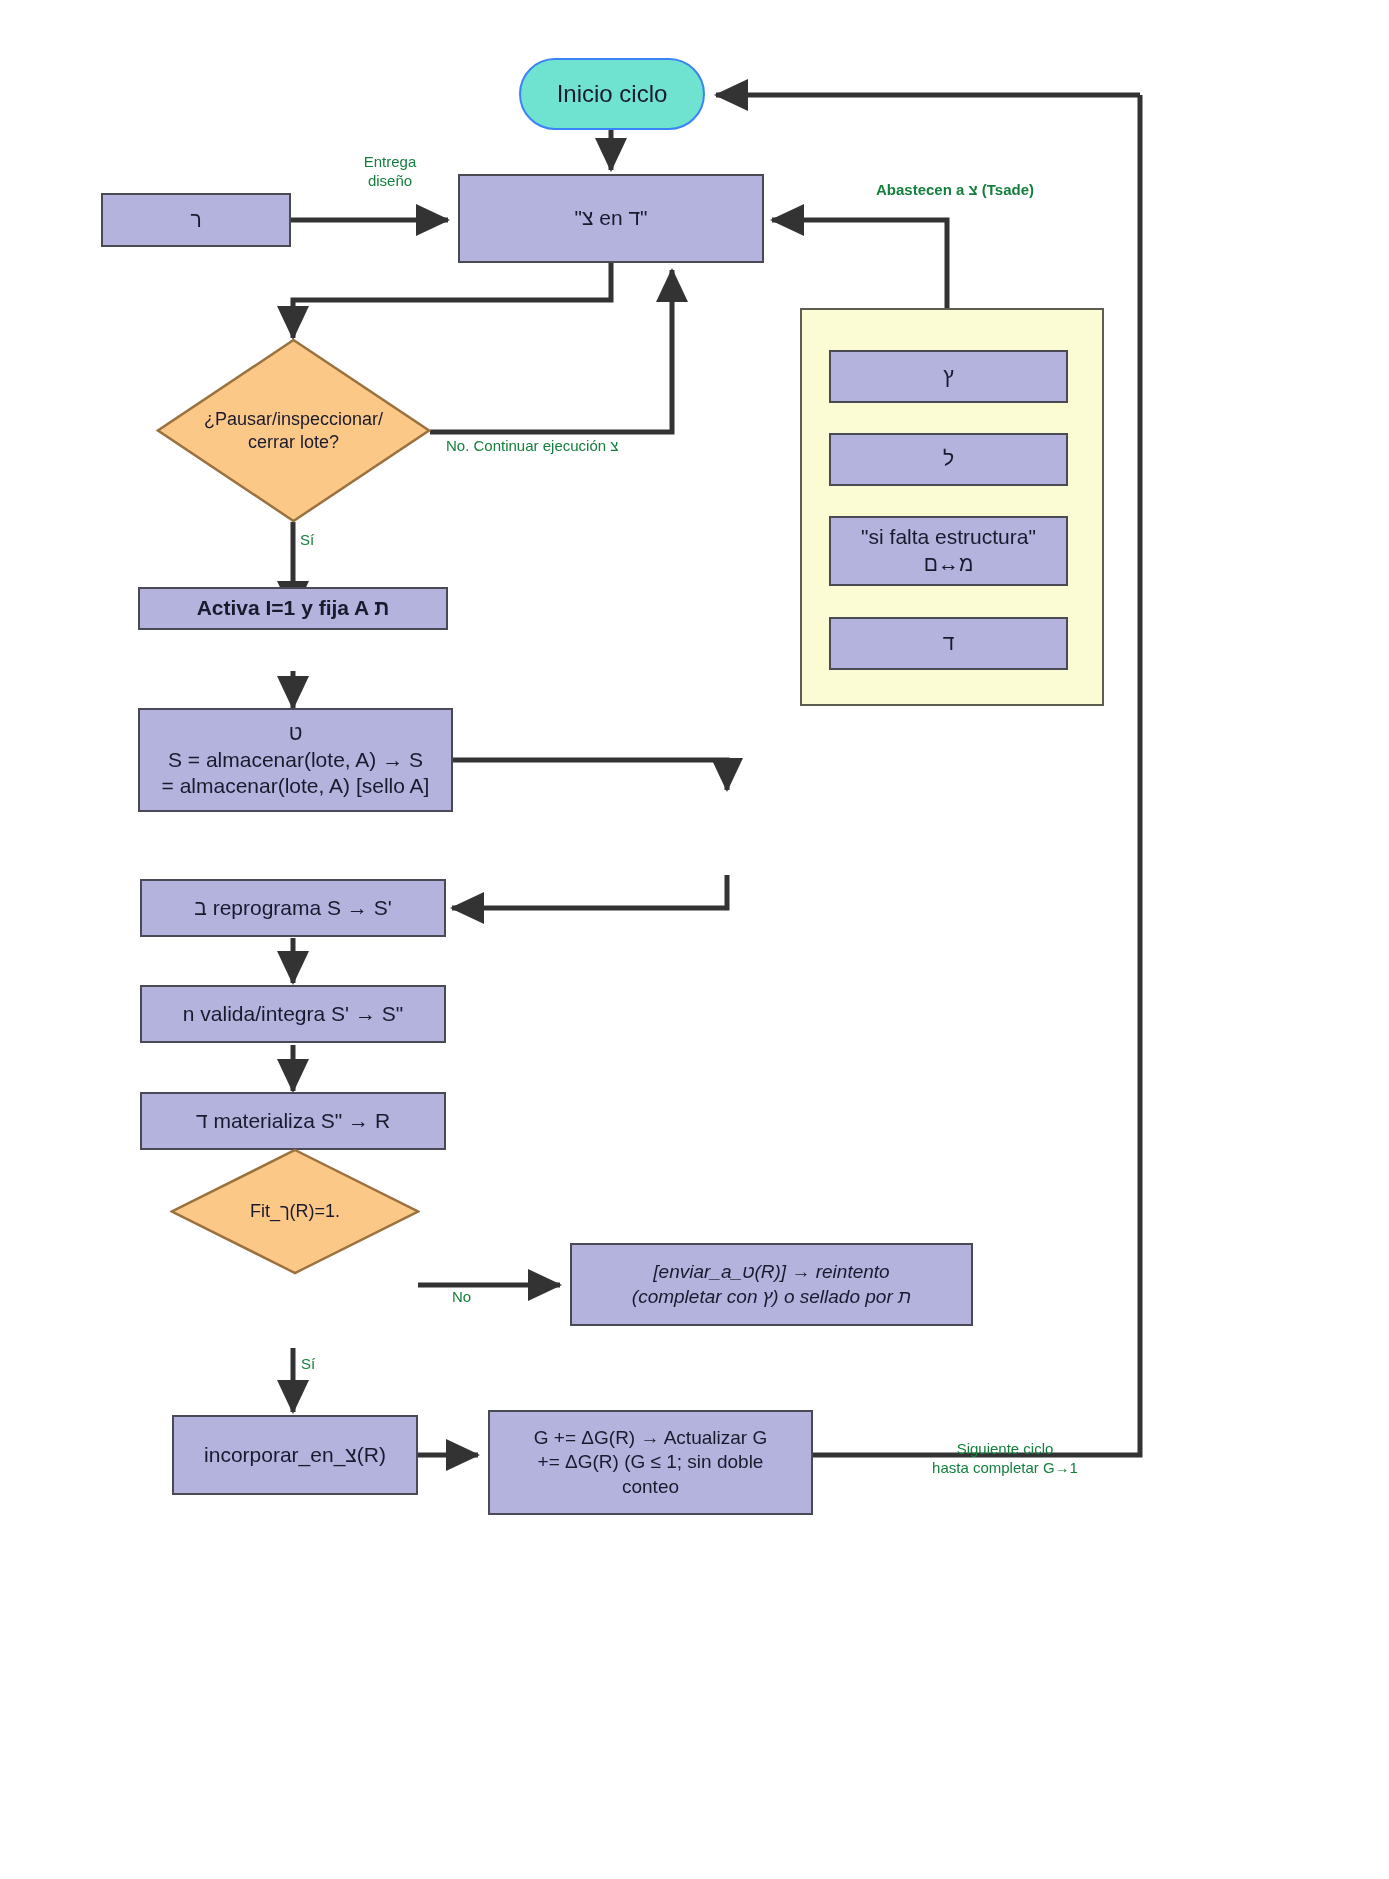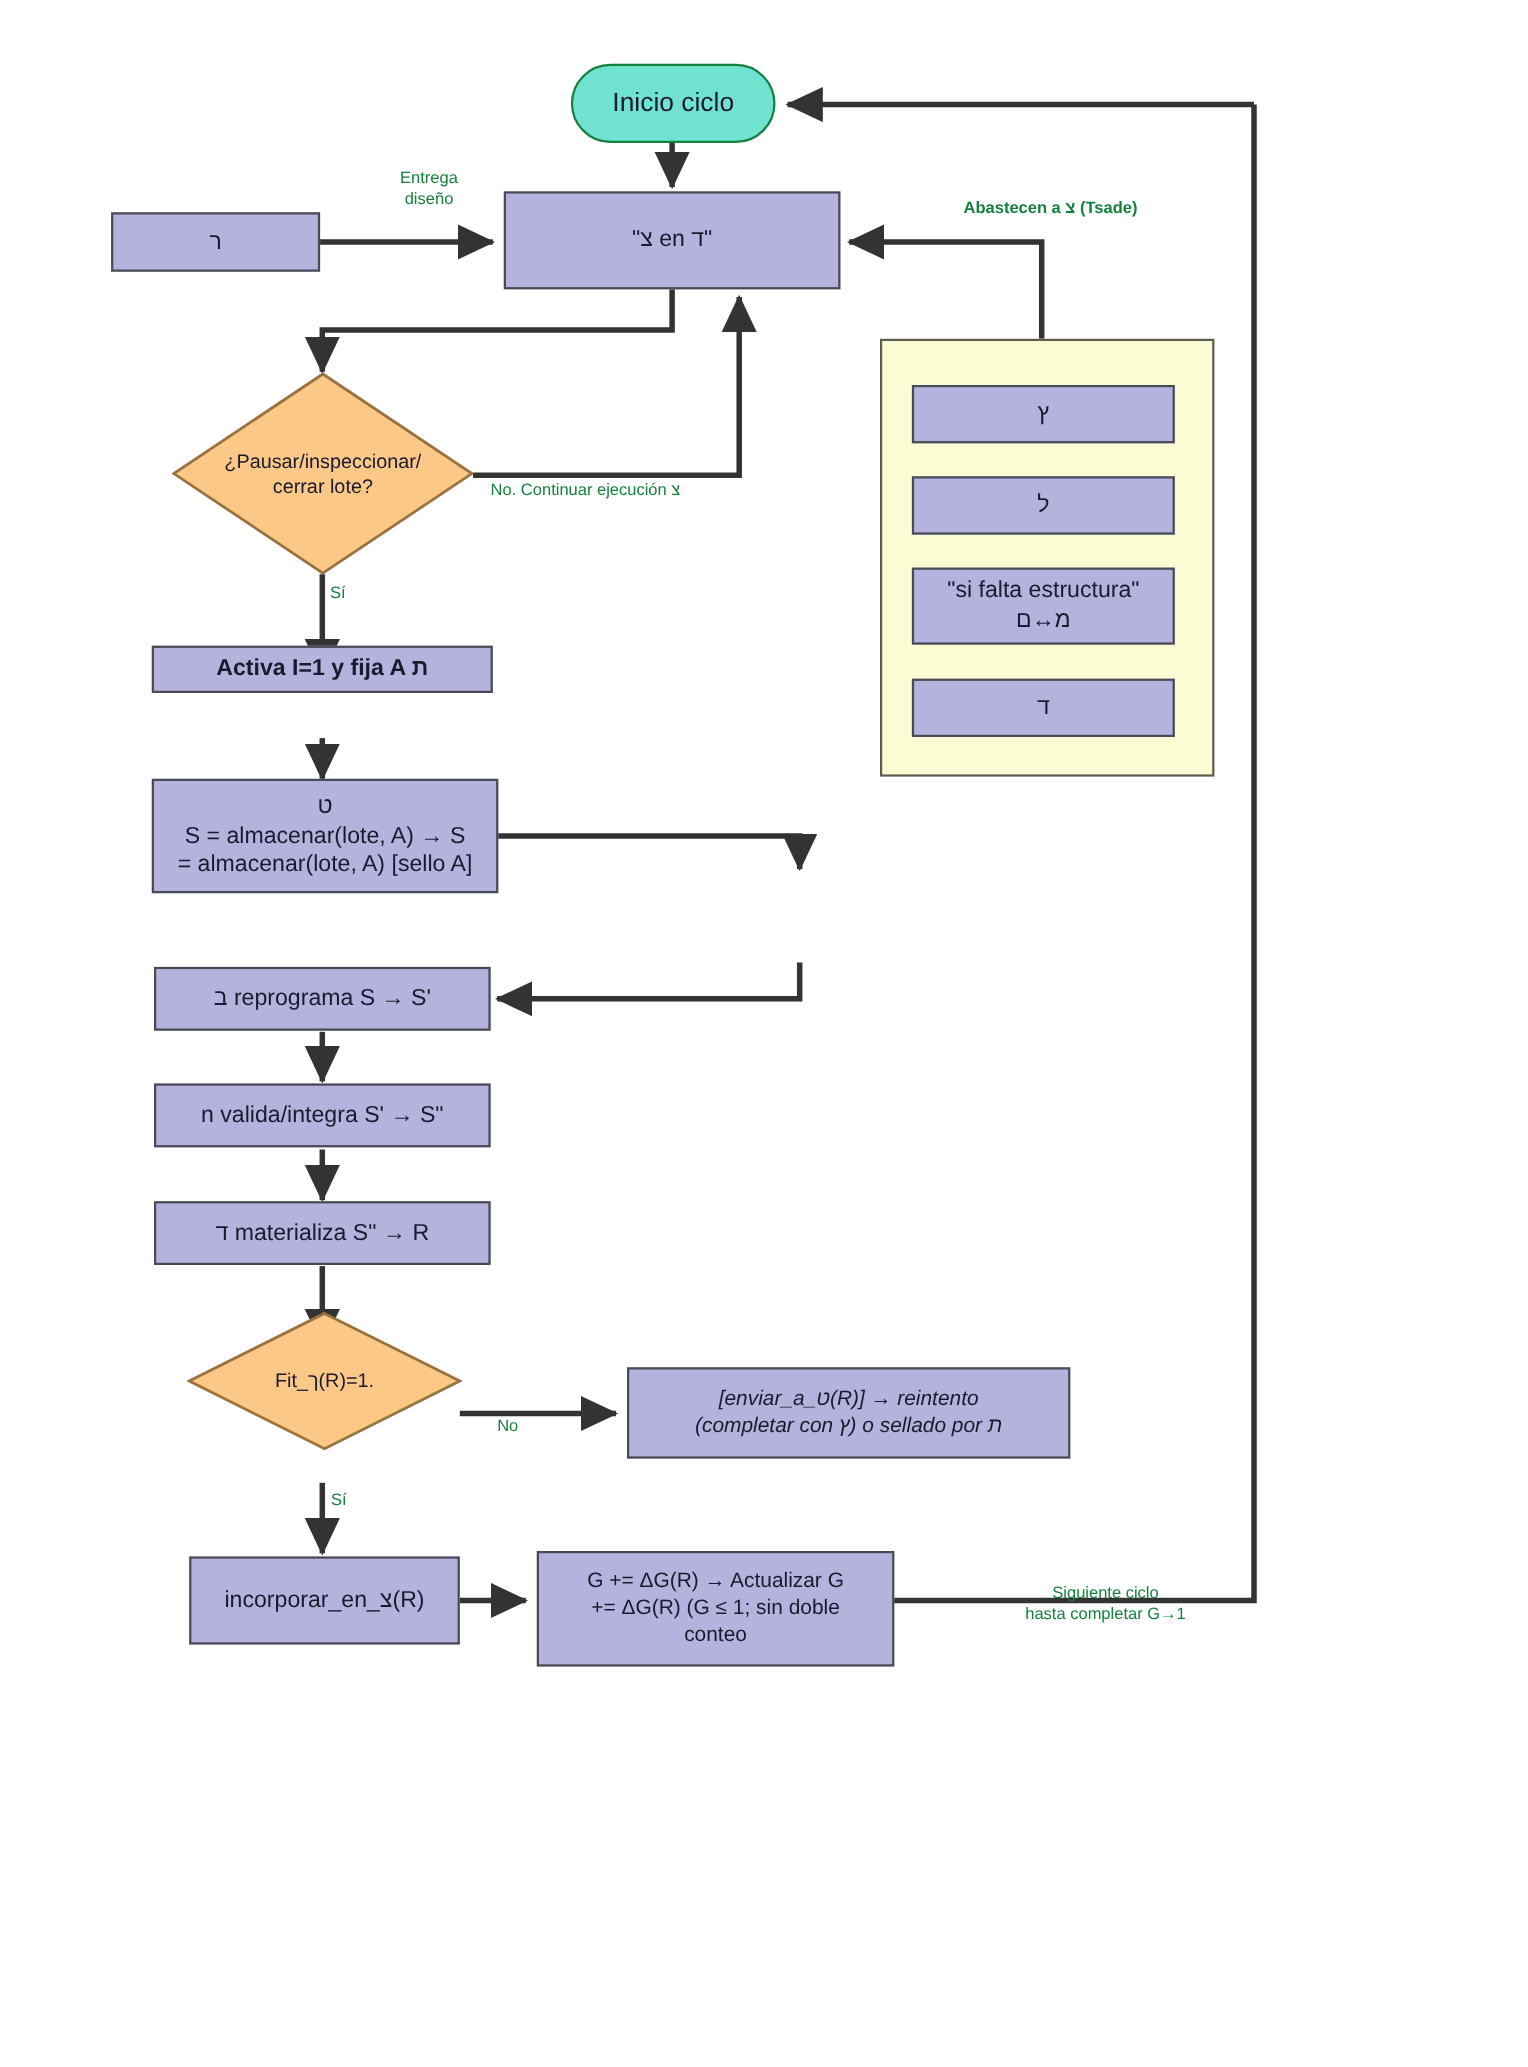--- a/index.html
+++ b/index.html
@@ -33,21 +33,21 @@
     white-space: pre-line;
   }
   .proc {
     background: #b3b3de;
     border: 2px solid #4a4a55;
     font-size: 21px;
     padding: 4px 8px;
   }
   .terminator {
     background: #6fe3d0;
-    border: 2px solid #15803d;
+    border: 2px solid #3b82f6;
     border-radius: 40px;
     font-size: 24px;
   }
   .decision {
     font-size: 18px;
     line-height: 1.25;
   }
   .decision .dtext {
     position: relative;
     z-index: 3;
@@ -158,21 +158,21 @@
 S = almacenar(lote, A) → S
 = almacenar(lote, A) [sello A]</div>
 
 
   <div class="node proc" style="left:140px; top:879px; width:306px; height:58px;">ב reprograma S → S'</div>
 
   <div class="node proc" style="left:140px; top:985px; width:306px; height:58px;">n valida/integra S' → S"</div>
 
   <div class="node proc" style="left:140px; top:1092px; width:306px; height:58px;">ד materializa S" → R</div>
 
-  <div class="node decision" style="left:170px; top:1192px; width:250px; height:127px;">
+  <div class="node decision" style="left:170px; top:1148px; width:250px; height:127px;">
     <svg class="diamond-shape" viewBox="0 0 250 127" preserveAspectRatio="none">
       <polygon points="125,2 248,63.5 125,125 2,63.5" fill="#fbc888" stroke="#9a7240" stroke-width="2.5"></polygon>
     </svg>
     <span class="dtext">Fit_ך(R)=1.</span>
   </div>
 
   <div class="node proc small" style="left:570px; top:1243px; width:403px; height:83px;font-style:italic;">[enviar_a_ט(R)] → reintento
 (completar con ץ) o sellado por ת</div>
 
   <div class="node proc" style="left:172px; top:1415px; width:246px; height:80px;">incorporar_en_צ(R)</div>

